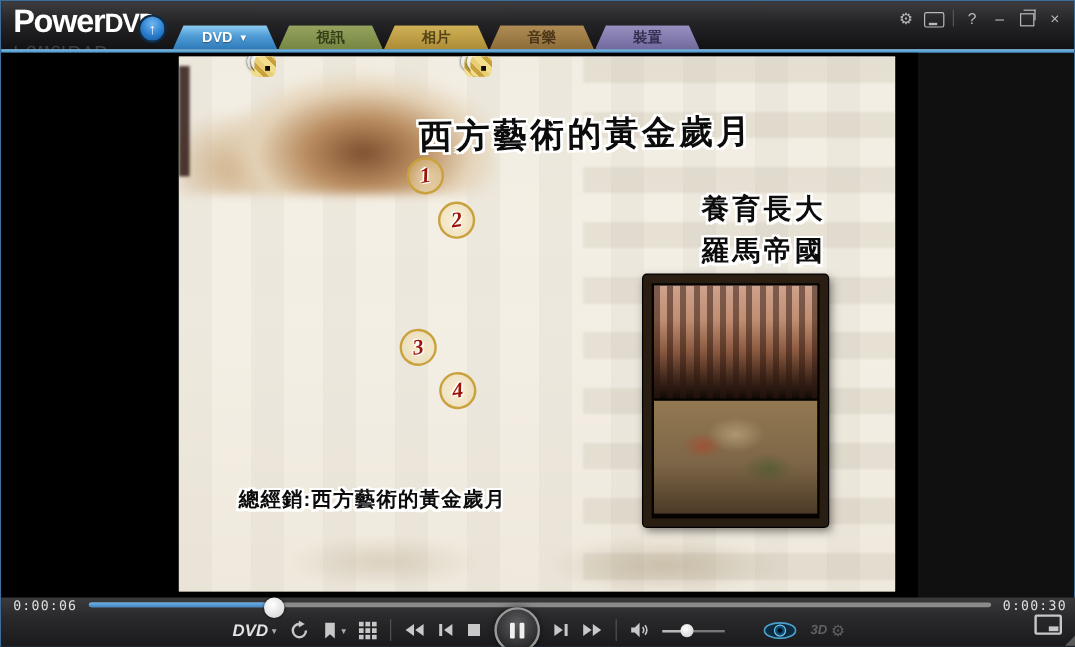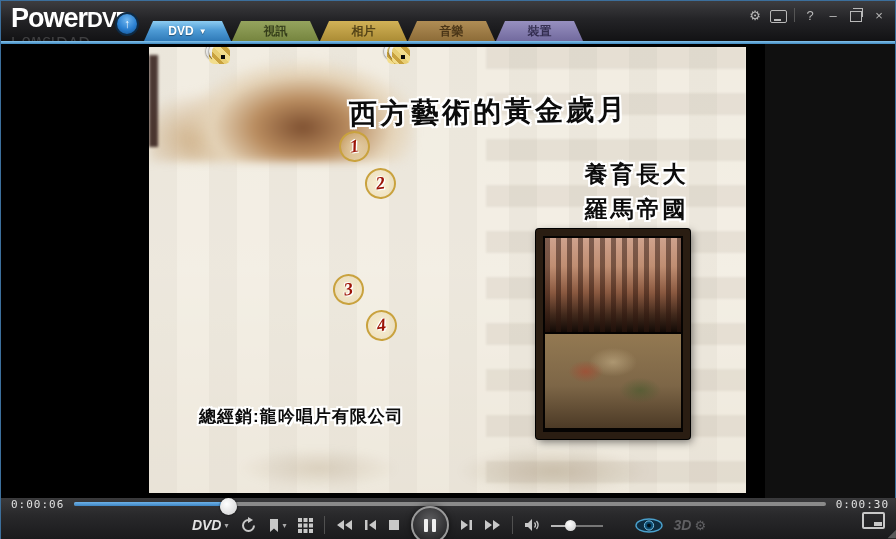--- a/index.html
+++ b/index.html
@@ -94,21 +94,21 @@
   .cbtn{display:flex;align-items:center;gap:3px;cursor:pointer;}
   .src-label{font-size:14px;font-weight:bold;font-style:italic;color:#e2e2e2;}
   .dd{font-size:8px;color:#aaa;}
   .csep{width:1px;height:18px;background:#505050;}
   .pausebtn{width:34px;height:34px;border-radius:50%;border:2px solid #9a9a9a;background:radial-gradient(circle at 50% 35%,#5c5c5e 0%,#2c2c2e 70%,#1a1a1c 100%);display:flex;align-items:center;justify-content:center;gap:4px;box-shadow:0 0 6px rgba(0,0,0,.6);cursor:pointer;}
   .pbar{width:4px;height:13px;background:#f0f0f0;border-radius:1px;}
   .volslider{position:relative;width:52px;height:11px;cursor:pointer;}
   .voltrack{position:absolute;top:5px;left:0;width:100%;height:2px;background:#777;}
   .volfill{position:absolute;top:5px;left:0;height:2px;background:#b8b8b8;}
   .volthumb{position:absolute;top:0;width:11px;height:11px;border-radius:50%;background:radial-gradient(circle at 40% 35%,#fff,#c8c8c8);}
-  .threed{font-size:14px;font-weight:bold;font-style:italic;color:#5f5f62;}
+  .threed{font-size:11px;font-weight:bold;font-style:italic;color:#5f5f62;}
   .cgear{font-size:13px;color:#606063;}
   .pipbtn{position:absolute;right:12px;top:14px;cursor:pointer;}
   .piprect{width:19px;height:13px;border:2px solid #c8c8c8;border-radius:2px;position:relative;}
   .piprect::after{content:"";position:absolute;right:1px;bottom:1px;width:8px;height:4px;background:#c8c8c8;}
   .grip{position:absolute;right:1px;bottom:0px;font-size:11px;color:#5a5a5a;cursor:nwse-resize;}
   svg{display:block;}
 </style>
 </head>
 <body>
 
@@ -210,21 +210,21 @@
         </div>
           </div>
       </div>
       <div class="badge b4">4</div>
 
       <div class="rpanel">
         <div class="rp-top"></div>
         <div class="rp-bot"></div>
       </div>
 
-      <div class="distributor outline-text">總經銷:龍吟唱片有限公司</div>
+      <div class="distributor outline-text">總經銷:西方藝術的黃金歲月</div>
     </div>
   </div>
 
   <div class="bottombar">
     <div class="timeline-row">
       <span class="time elapsed">0:00:06</span>
       <div class="track">
         <div class="fill" style="width: 20%;"></div>
         <div class="thumb" style="left: calc(20% - 5px);"></div>
       </div>

